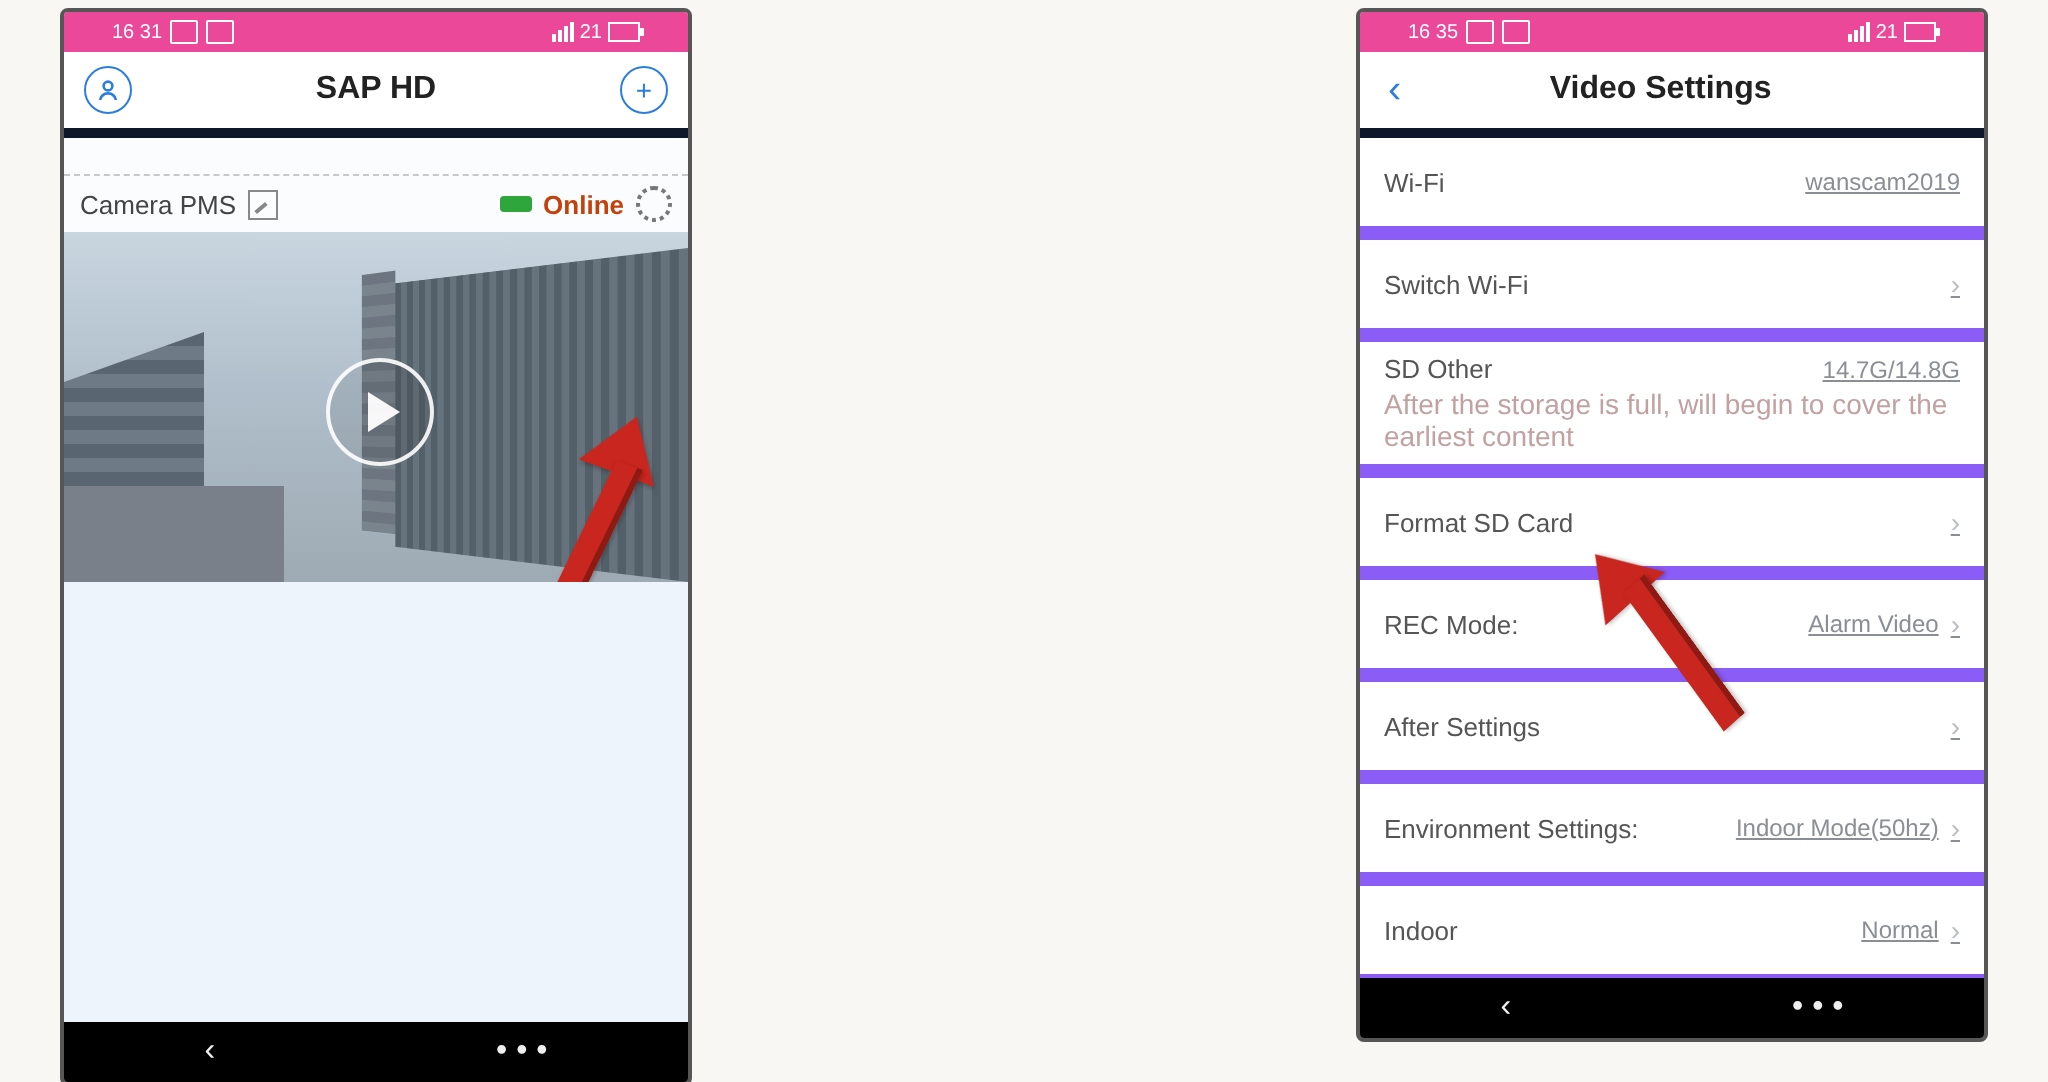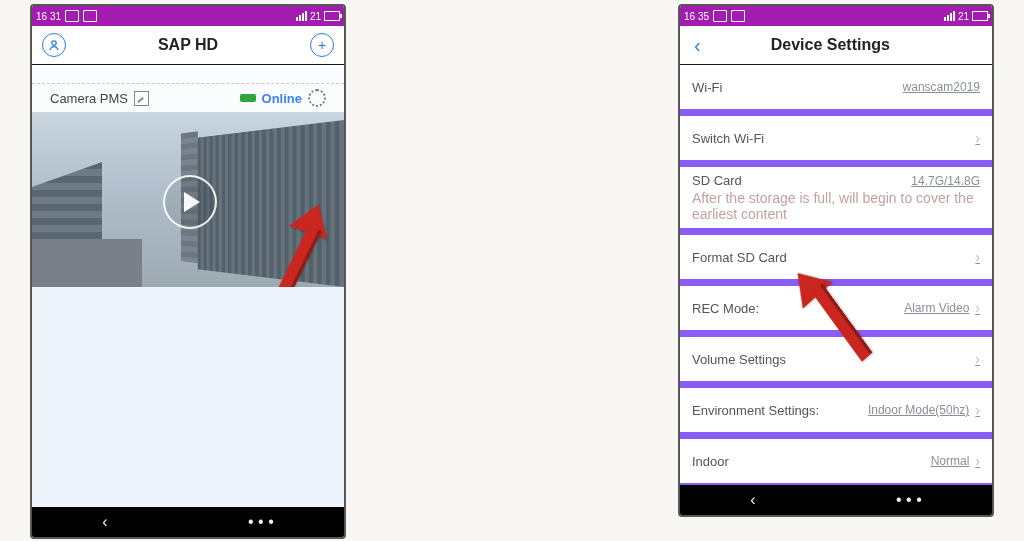--- a/index.html
+++ b/index.html
@@ -20,70 +20,70 @@
     border-radius: 4px;
     background: #f2f5f9;
     overflow: hidden;
   }
   .phone.left  { left: 30px; }
   .phone.right { left: 678px; }
 
   
   .statusbar {
     height: 20px;
-    background: #a21caf;
+    background: #ec4899;
     color: #fff;
     font-size: 10px;
     display: flex;
     align-items: center;
     justify-content: space-between;
-    padding: 0 4px;
+    padding: 0 24px;
   }
   .statusbar .sb-left { display:flex; gap:4px; align-items:center;}
   .statusbar .sb-right{ display:flex; gap:3px; align-items:center;}
   .sb-box { width:12px; height:10px; border:1px solid #fff; border-radius:1px; display:inline-block;}
   .sb-sig { display:inline-flex; align-items:flex-end; gap:1px;}
   .sb-sig span{ width:2px; background:#fff; display:inline-block;}
   .sb-sig span:nth-child(1){height:4px;} .sb-sig span:nth-child(2){height:6px;}
   .sb-sig span:nth-child(3){height:8px;} .sb-sig span:nth-child(4){height:10px;}
   .sb-batt { width:14px; height:8px; border:1px solid #fff; position:relative;}
   .sb-batt:after{content:"";position:absolute;right:-3px;top:2px;width:2px;height:4px;background:#fff;}
 
   
   .appbar {
     height: 38px;
     background: #fff;
     display:flex;
     align-items:center;
     justify-content:space-between;
     padding: 0 10px;
-    border-bottom:1px solid #0f172a;
+    border-bottom:5px solid #0f172a;
   }
   .appbar .title { font-size:16px; font-weight:600; color:#222; }
   .icon-circ { width:22px; height:22px; border:1.5px solid #2b7de0; border-radius:50%; display:flex; align-items:center; justify-content:center; color:#2b7de0; font-size:14px;}
   .back-chevron { color:#2b7de0; font-size:20px; font-weight:400; padding-left:4px;}
 
   
   .spacer-dashed {
     height:18px;
     background:#fbfcfe;
     border-bottom:1px dashed #c8c8c8;
   }
   .camrow {
     height:28px;
     display:flex;
     align-items:center;
     justify-content:space-between;
-    padding:0 18px;
+    padding:0 8px;
     font-size:13px;
     color:#444;
     background:#fbfcfe;
   }
   .camrow .camname { display:flex; align-items:center; gap:6px;}
-  .camrow .status { display:flex; align-items:center; gap:6px; color:#3b82f6; font-weight:600;}
+  .camrow .status { display:flex; align-items:center; gap:6px; color:#c2410c; font-weight:600;}
   .pencil-icon { width:13px; height:13px; border:1px solid #888; position:relative;}
   .pencil-icon:after{content:"";position:absolute;left:2px;top:7px;width:7px;height:2px;background:#888;transform:rotate(-40deg);}
   .batt-small { width:16px; height:8px; background:#2fa63c; border-radius:2px;}
   .gear-icon { width:14px; height:14px; border:2px dotted #777; border-radius:50%;}
 
   .video-frame {
     position:relative;
     height:175px;
     overflow:hidden;
   }
@@ -240,41 +240,41 @@
           <span></span>
           <span></span>
         </span>
       <span>21</span>
       <span class="sb-batt"></span>
     </div>
   </div>
 
   <div class="appbar">
     <span class="back-chevron">‹</span>
-    <span class="title">Device Settings</span>
+    <span class="title">Video Settings</span>
     <span style="width:22px"></span>
   </div>
 
   <div class="settings-body">
 
     <div class="row">
       <span class="label">Wi-Fi</span>
       <span class="value">wanscam2019</span>
     </div>
 
     <div class="row hasarrow">
       <span class="label">Switch Wi-Fi</span>
       <span class="value">
           <span class="chev">›</span>
         </span>
     </div>
 
 
     <div class="row sd">
-      <span class="label">SD Card</span>
+      <span class="label">SD Other</span>
       <span class="value">14.7G/14.8G</span>
       <span class="note">After the storage is full, will begin to cover the earliest content</span>
     </div>
 
     <div class="row hasarrow">
       <span class="label">Format SD Card</span>
       <span class="value">
           <span class="chev">›</span>
         </span>
     </div>
@@ -282,21 +282,21 @@
     <div class="row hasarrow">
       <span class="label">REC Mode:</span>
       <span class="value">
         <span>Alarm Video</span>
         <span class="chev">›</span>
       </span>
     </div>
 
 
     <div class="row hasarrow">
-      <span class="label">Volume Settings</span>
+      <span class="label">After Settings</span>
       <span class="value">
           <span class="chev">›</span>
         </span>
     </div>
 
     <div class="row hasarrow">
       <span class="label">Environment Settings:</span>
       <span class="value">
         <span>Indoor Mode(50hz)</span>
         <span class="chev">›</span>

